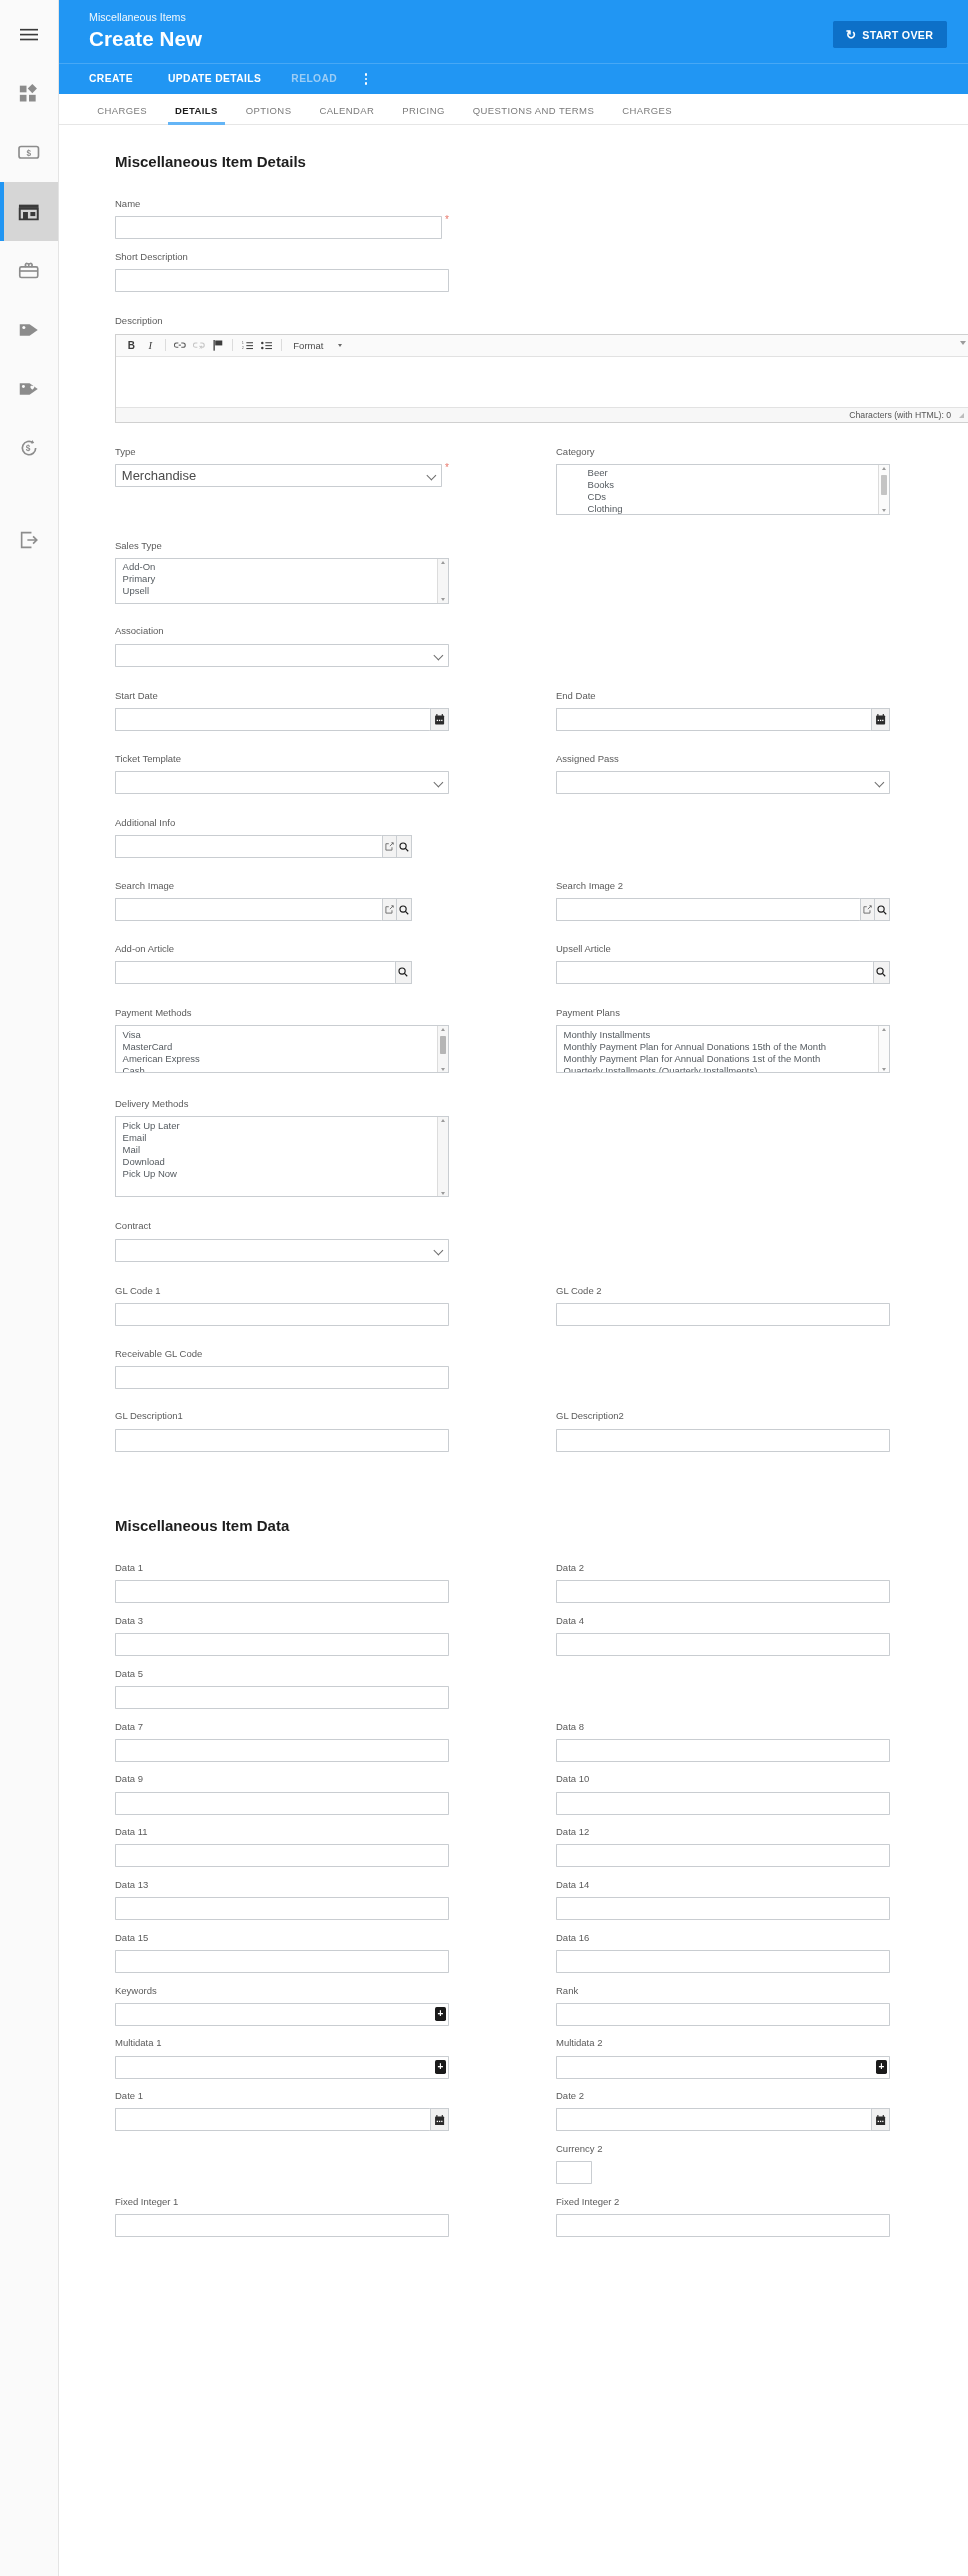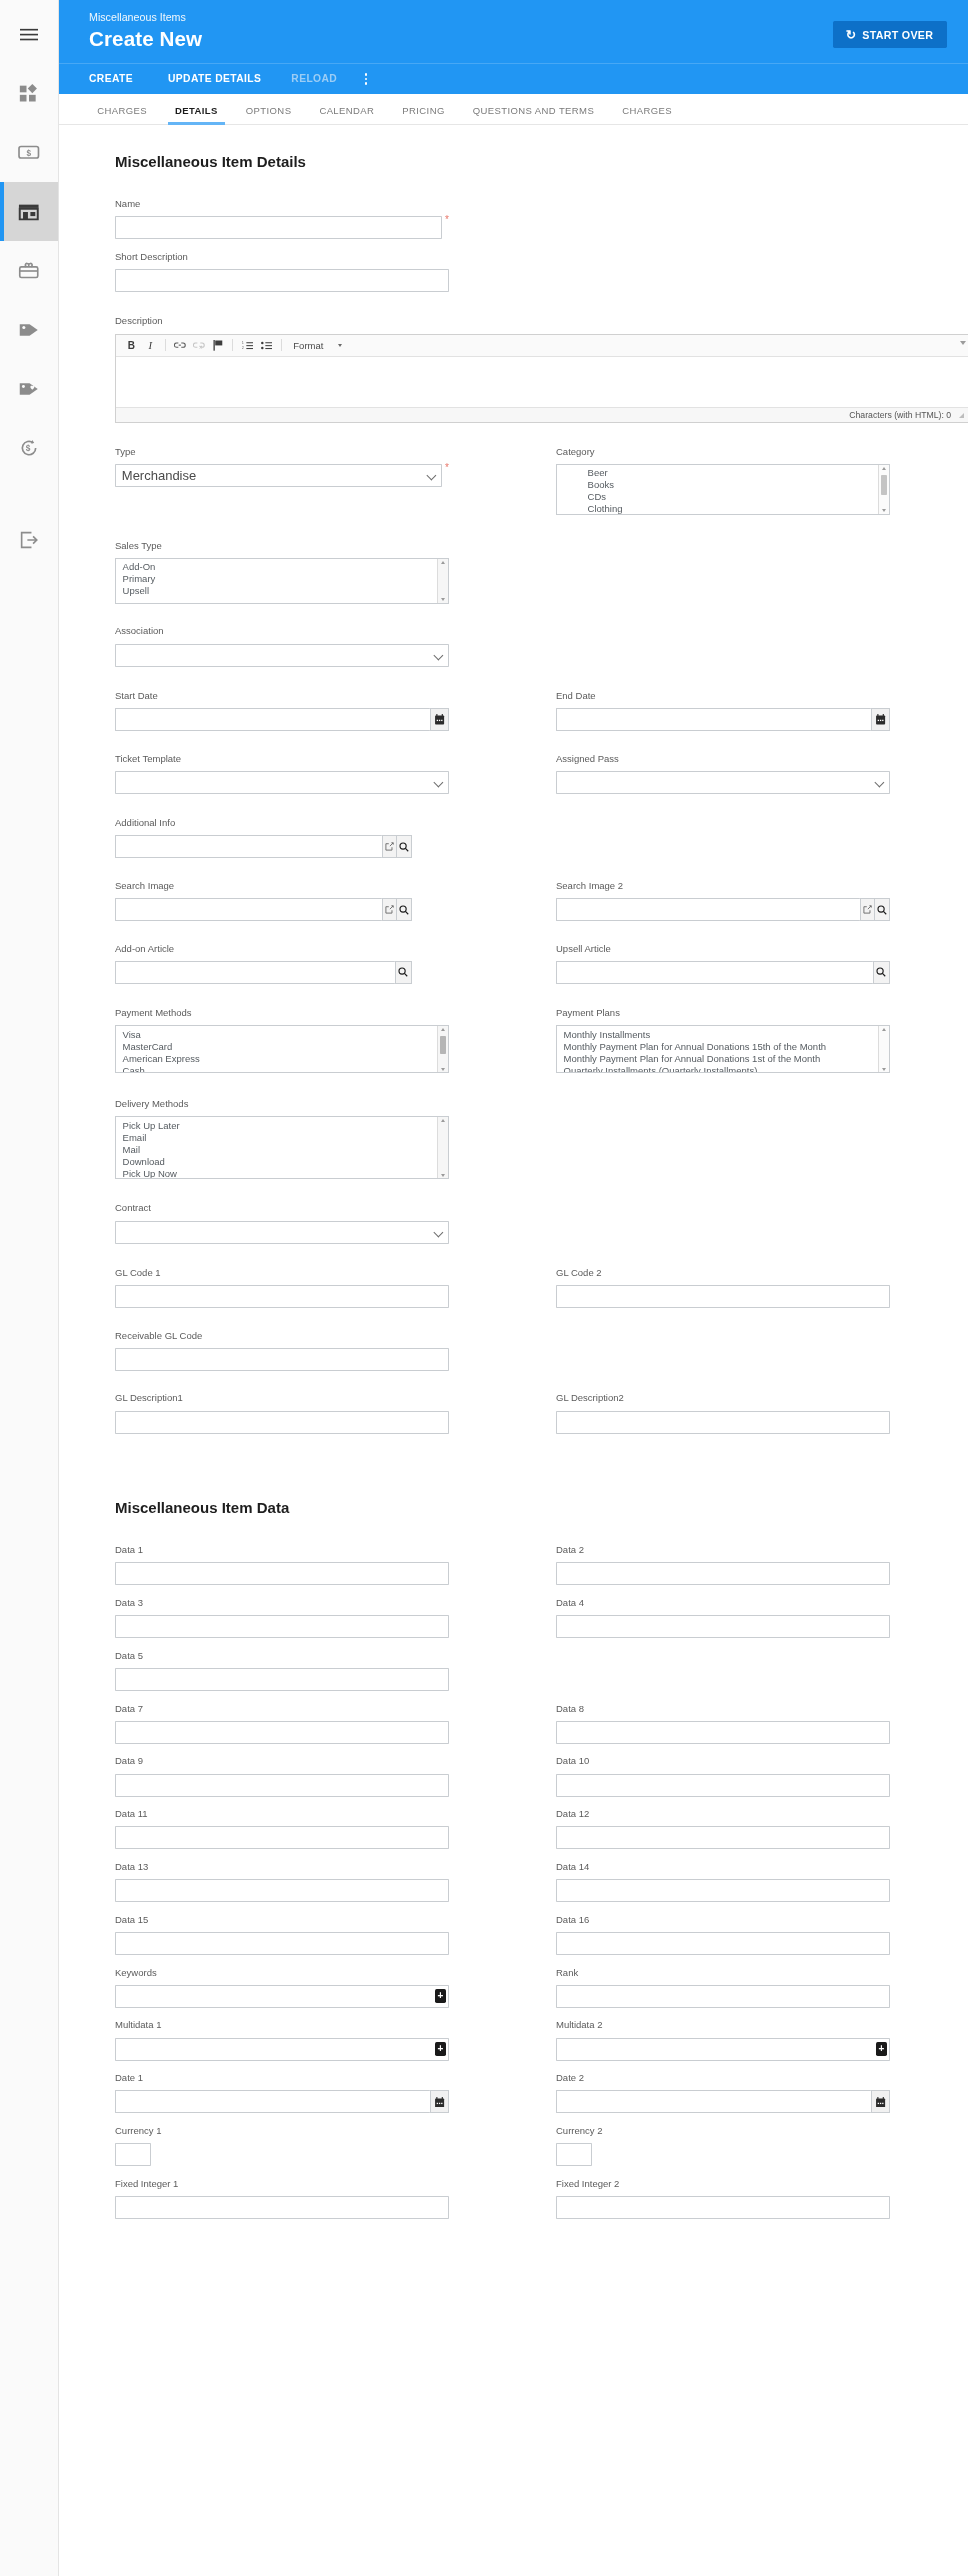--- a/index.html
+++ b/index.html
@@ -718,21 +718,21 @@
               <span class="lb-arrow up"></span>
               <span class="lb-arrow dn"></span>
             </div>
           </div>
         </div>
       </div>
 
       <div class="grid" style="margin-top:13.2px;">
         <div class="field col1">
           <label class="flabel">Delivery Methods</label>
-          <div class="listbox" style="height:63px;width:334px;">
+          <div class="listbox" style="height:81px;width:334px;">
             <ul>
               <li>Pick Up Later</li>
               <li>Email</li>
               <li>Mail</li>
               <li>Download</li>
               <li>Pick Up Now</li>
             </ul>
             <div class="lb-scroll">
               <span class="lb-arrow up"></span>
               <span class="lb-arrow dn"></span>
@@ -900,24 +900,20 @@
                   <g fill="#fff">
                     <rect x="2" y="7" width="1.6" height="1.6"></rect>
                     <rect x="4.7" y="7" width="1.6" height="1.6"></rect>
                     <rect x="7.4" y="7" width="1.6" height="1.6"></rect>
                   </g>
                 </svg>
             </span>
           </div>
         </div>
 
-        <div class="field col1">
-          <label class="flabel">Currency 1</label>
-          <input class="inp small" value="" style="">
-        </div>
         <div class="field col2">
           <label class="flabel">Currency 2</label>
           <input class="inp small" value="" style="">
         </div>
 
         <div class="field col1">
           <label class="flabel">Fixed Integer 1</label>
           <input class="inp" value="" style="">
         </div>
         <div class="field col2">

